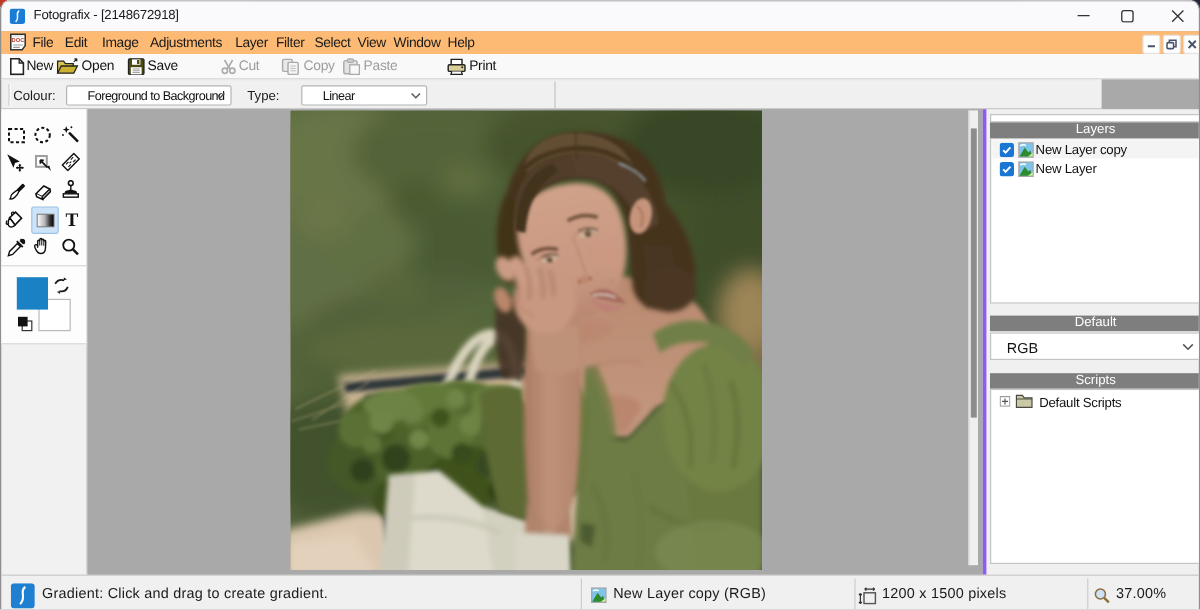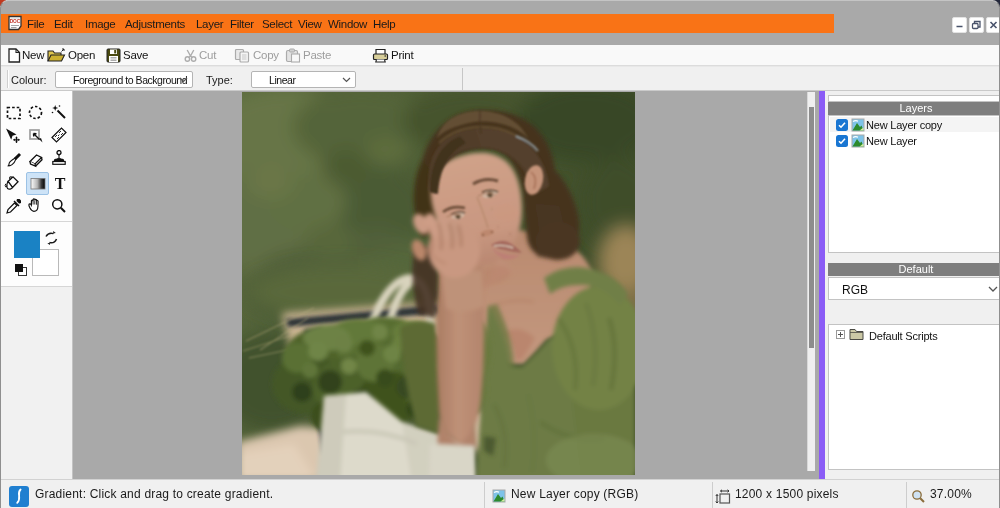--- a/index.html
+++ b/index.html
@@ -5,57 +5,73 @@
   * { margin:0; padding:0; box-sizing:border-box; }
   html,body { width:1000px; height:508px; overflow:hidden; font-family:"Liberation Sans", sans-serif; }
   body { position:relative; background:#fff; }
   .abs { position:absolute; }
   #corner-l { left:0; top:0; width:6px; height:6px; background:#c0391f; }
   #corner-r { right:0; top:0; width:7px; height:7px; background:#23273a; }
   #win { left:0; top:0; width:1000px; height:508px; border-radius:8px 8px 0 0; overflow:hidden;
          border-left:1px solid #8f8f8f; border-right:1px solid #8f8f8f; border-top:1px solid #c4c4c4; background:#a9a9a9; }
   #titlebar { left:0; top:0; width:1000px; height:25px; background:#faf9fb; }
   #title-text { left:27px; top:6px; font-size:11px; letter-spacing:-0.2px; color:#1b1b1b; }
-  #menubar { left:0; top:13px; width:833px; height:19px; background:#f97316; }
+  #menubar { left:0; top:25px; width:1000px; height:19px; background:#fdba74; }
   .menu { position:absolute; top:3.5px; font-size:11.5px; letter-spacing:-0.3px; color:#1a1a1a; }
   #toolbar { left:0; top:44px; width:1000px; height:21px; background:#f9f9f9; border-bottom:1px solid #dcdcdc; }
   .tbtxt { position:absolute; top:4px; font-size:11.5px; letter-spacing:-0.25px; color:#141414; }
   .tbgray { color:#9d9d9d; }
-  #optionsbar { left:0; top:65px; width:998px; height:25px; background:#f0f0f0; border-bottom:1px solid #cacaca; border-top:1px solid #e8e8e8;}
+  #optionsbar { left:0; top:65px; width:917px; height:25px; background:#f0f0f0; border-bottom:1px solid #cacaca; border-top:1px solid #e8e8e8;}
   .optlabel { position:absolute; top:7px; font-size:11px; color:#1a1a1a; }
   .combo { position:absolute; top:4px; height:17px; background:#fff; border:1px solid #b4b4b4; border-radius:2px;
            font-size:10.5px; color:#111; line-height:16px; padding-left:17px; white-space:nowrap; letter-spacing:-0.45px; }
   .combo svg { position:absolute; right:4px; top:5px; }
   #vsep1 { left:461px; top:67px; width:1px; height:22px; background:#c6c6c6; }
   #palette { left:0; top:90px; width:72px; height:388px; background:#f1f1f1; border-right:1px solid #c3c3c3; }
   #tools-bg { left:0; top:0; width:71px; height:130px; background:#fdfdfd; }
   #swatch-bg { left:0; top:130px; width:71px; height:66px; background:#fdfdfd; border-top:1px solid #d6d6d6; border-bottom:1px solid #d6d6d6;}
   .tool { position:absolute; width:16px; height:16px; }
   #gradsel { left:25px; top:81px; width:23px; height:23px; background:#cde3f7; border:1px solid #9cc2e5; border-radius:2px; }
   #whitesq { left:31px; top:158px; width:27px; height:27px; background:#fff; border:1px solid #b9b9b9; }
   #bluesq  { left:13px; top:140px; width:26px; height:27px; background:#1a82c4; }
   #workspace { left:72px; top:90px; width:746px; height:388px; background:#a9a9a9; }
   #photo { left:241px; top:91px; width:393px; height:383px; }
   #vscroll { left:806px; top:91px; width:8px; height:379px; background:#efefef; border-left:1px solid #d8d8d8; }
   #vthumb { left:1px; top:15px; width:5px; height:241px; background:#8d8d8d; }
-  #rpanel { left:818px; top:90px; width:182px; height:388px; background:#f0f0f0; border-left:6px solid #8b5cf6; }
+  #rpanel { left:818px; top:90px; width:182px; height:388px; background:#f0f0f0; border-left:3px solid #8b5cf6; }
   .phead { position:absolute; left:3px; width:176px; height:13px; background:#7e7e7e; color:#fff;
            font-size:11px; text-align:center; line-height:13px; }
   .pbox { position:absolute; left:3px; width:176px; background:#fff; border:1px solid #c3c3c3; }
   .lrow { position:absolute; left:1px; width:173px; height:15px; font-size:11px; letter-spacing:-0.2px; color:#111; }
   #statusbar { left:0; top:478px; width:1000px; height:30px; background:#f0f0f0; border-top:1px solid #d2d2d2; }
   .stxt { position:absolute; top:7px; font-size:12px; letter-spacing:0.2px; color:#1a1a1a; }
   .ssep { position:absolute; top:2px; width:1px; height:26px; background:#cdcdcd; }
 </style>
 </head>
 <body>
 <div class="abs" id="corner-l"></div>
 <div class="abs" id="corner-r"></div>
 <div class="abs" id="win">
 
+  <div class="abs" id="titlebar">
+    <svg class="abs" style="left:7px;top:6px" width="13" height="13" viewBox="0 0 13 13">
+      <rect x="0" y="0" width="13" height="13" rx="2.5" fill="#1a7cd4"></rect>
+      <path d="M7.6 2.2 C6.2 3.4 6.4 5.2 6.6 6.2 C6.8 7.6 6.5 9.6 5.4 10.8" stroke="#eaf4ff" stroke-width="1.3" fill="none" stroke-linecap="round"></path>
+    </svg>
+    <span class="abs" id="title-text">Fotografix - [2148672918]</span>
+    <svg class="abs" style="left:896px;top:6px" width="12" height="12" viewBox="0 0 12 12">
+        <path d="M1 6 H11" stroke="#323232" stroke-width="1.1"></path>
+      </svg>
+    <svg class="abs" style="left:933px;top:7px" width="11" height="11" viewBox="0 0 11 11">
+        <rect x="0.8" y="0.8" width="9.4" height="9.4" rx="1.8" fill="none" stroke="#323232" stroke-width="1.1"></rect>
+      </svg>
+    <svg class="abs" style="left:975px;top:7px" width="11" height="11" viewBox="0 0 11 11">
+        <path d="M0.8 0.8 L10.2 10.2 M10.2 0.8 L0.8 10.2" stroke="#323232" stroke-width="1.1"></path>
+      </svg>
+  </div>
 
   <div class="abs" id="menubar">
     <svg class="abs" style="left:6px;top:1px" width="16" height="16" viewBox="0 0 16 16">
       <path d="M2 1.5 H14 V11 L11.5 14.5 H2 Z" fill="#fff" stroke="#333" stroke-width="1.3"></path>
       <path d="M3.5 3 H12.5" stroke="#d0cfce" stroke-width="1"></path>
       <text x="8" y="8.2" font-size="4.8" font-weight="bold" fill="#c2382a" text-anchor="middle" font-family="Liberation Sans">DOC</text>
       <path d="M4 10.5 H12 M4 12.5 H9.5" stroke="#9a9a9a" stroke-width="0.9"></path>
     </svg>
     <span class="menu" style="left:26px">File</span>
     <span class="menu" style="left:53px">Edit</span>
@@ -513,20 +529,21 @@
         <span class="abs" style="left:36px;top:1.5px">New Layer</span>
       </div>
     </div>
     <div class="phead" style="top:172px">Default</div>
     <div class="pbox" style="top:186px;height:23px">
       <span class="abs" style="left:13px;top:5px;font-size:12px;color:#111">RGB</span>
       <svg class="abs" style="right:5px;top:8px" width="10" height="7" viewBox="0 0 10 7">
           <path d="M1 1 L5 5 L9 1" fill="none" stroke="#555" stroke-width="1.3"></path>
         </svg>
     </div>
+    <div class="phead" style="top:220px">Scripts</div>
     <div class="pbox" style="top:233px;height:146px">
       <svg class="abs" style="left:7px;top:5px" width="9" height="9" viewBox="0 0 9 9">
           <rect x="0.5" y="0.5" width="8" height="8" fill="#fff" stroke="#9a9a9a"></rect>
           <path d="M2 4.5 H7 M4.5 2 V7" stroke="#555" stroke-width="1"></path>
         </svg>
       <svg class="abs" style="left:20px;top:2px" width="15" height="14" viewBox="0 0 15 14">
           <path d="M1 12.5 V2.5 H6 L7.5 4.5 H14 V12.5 Z" fill="#cbc8a5" stroke="#4a4a44" stroke-width="1"></path>
           <path d="M1 5.5 H14" stroke="#4a4a44" stroke-width="0.8"></path>
         </svg>
       <span class="abs" style="left:40px;top:5px;font-size:11px;letter-spacing:-0.2px;color:#111">Default Scripts</span>

